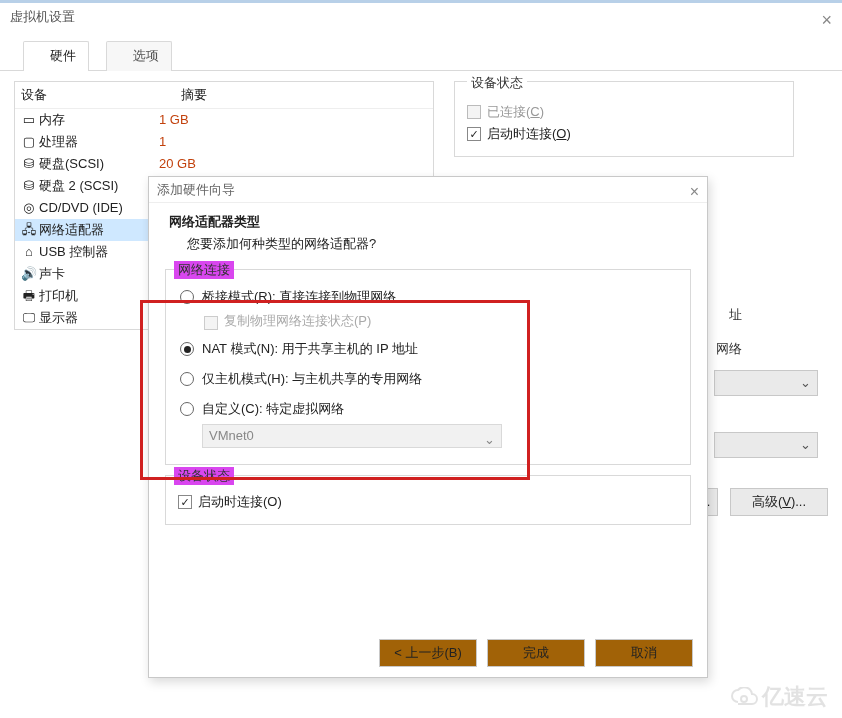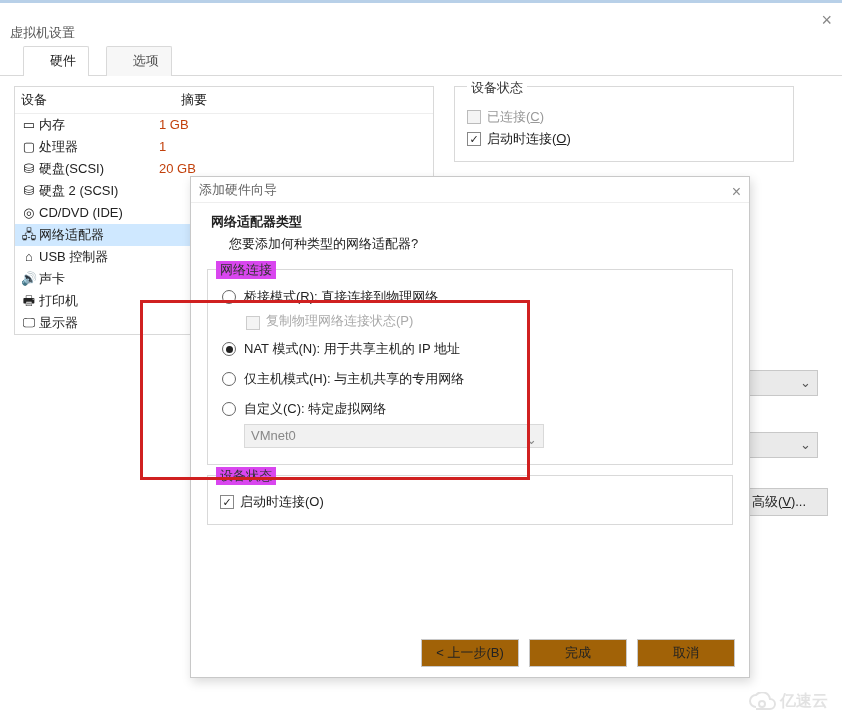--- a/index.html
+++ b/index.html
@@ -12,21 +12,21 @@
     width: 842px;
     height: 718px;
     overflow: hidden;
     position: relative;
   }
   .titlebar {
     background: #fff;
     border-top: 3px solid #b8d0e8;
     height: 30px;
     line-height: 27px;
-    padding: 16px 10px;
+    padding: 0 10px;
     color: #555;
     position: relative;
   }
   .titlebar .close {
     position: absolute;
     right: 10px;
     top: 4px;
     font-size: 18px;
     color: #888;
   }
@@ -126,21 +126,20 @@
   
   .wizard {
     position: absolute;
     left: 148px;
     top: 176px;
     width: 560px;
     height: 502px;
     background: #fff;
     border: 1px solid #c8c8c8;
     box-shadow: 2px 4px 10px rgba(0,0,0,.15);
-    margin-left: 42px;
   }
   .wizard .wtitle {
     height: 26px;
     line-height: 26px;
     padding: 0 8px;
     color: #666;
     font-size: 13px;
     border-bottom: 1px solid #eee;
     position: relative;
   }
@@ -245,21 +244,21 @@
     gap: 12px;
     align-items: center;
   }
   .rightbtns .btn { background: #eaeaea; }
   .rightbtns .ell { width: 26px; min-width: 0; }
   .watermark {
     position: absolute;
     bottom: 6px;
     right: 14px;
     color: #ccc;
-    font-size: 16px;
+    font-size: 22px;
     font-weight: bold;
     display: flex;
     align-items: center;
     gap: 4px;
     opacity: .55;
   }
   
   .peek {
     position: absolute;
     right: 100px;

